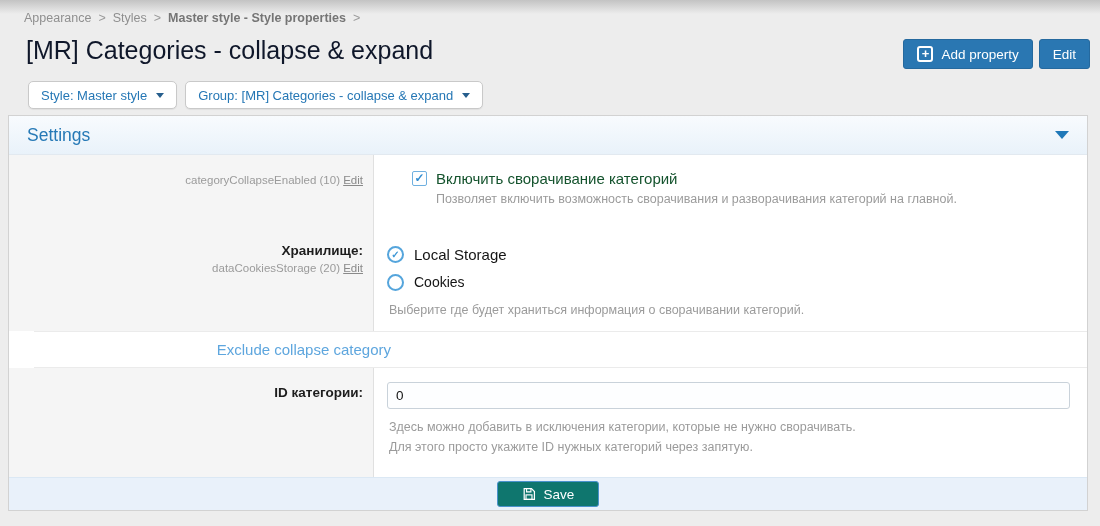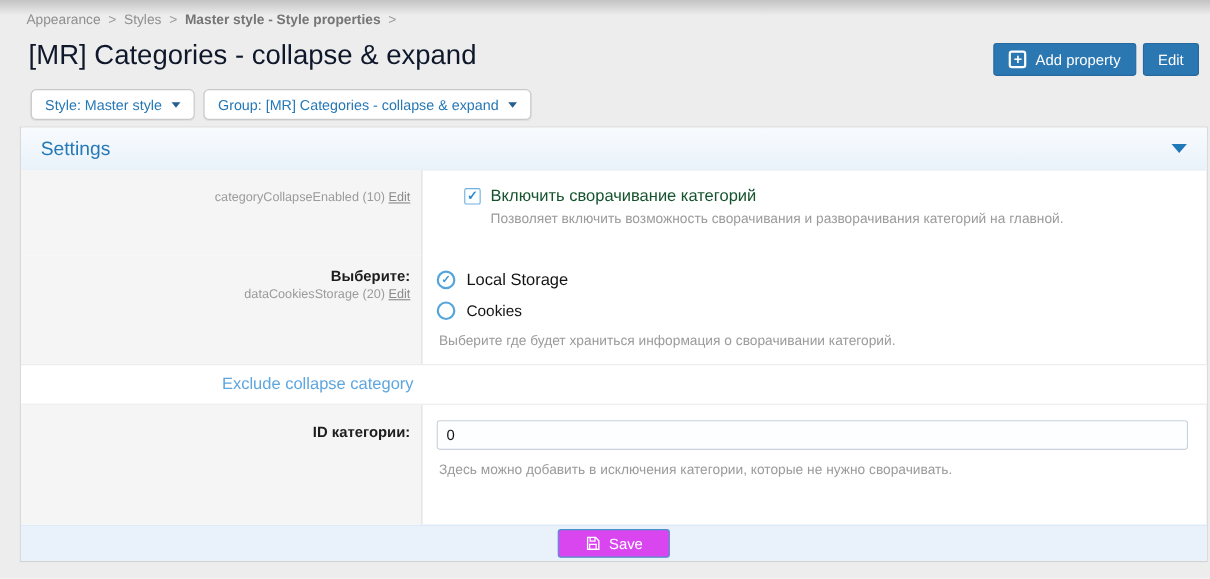--- a/index.html
+++ b/index.html
@@ -45,21 +45,21 @@
     color:#2577b5; font-size:13px; cursor:pointer;
     box-shadow:0 1px 1px rgba(0,0,0,0.06);
   }
   .tri-down-sm {
     width:0; height:0; border-left:4px solid transparent; border-right:4px solid transparent;
     border-top:5px solid #265e8d;
   }
 
   
   .panel {
-    position:absolute; left:18px; top:115px; width:1080px;
+    position:absolute; left:8px; top:115px; width:1080px;
     background:#fff; border:1px solid #d2d2d2;
   }
   .section-header {
     height:39px; background:linear-gradient(#f8fbfe, #e9f2fa);
     border-bottom:1px solid #e2e9f0;
     display:flex; align-items:center; justify-content:space-between;
     padding:0 18px; cursor:pointer;
   }
   .section-header .sh-title { color:#2679b6; font-size:17.5px; }
   .tri-down-lg {
@@ -104,39 +104,39 @@
 
   .radio-line { display:flex; align-items:center; gap:10px; height:28px; cursor:pointer; }
   .radio {
     width:17px; height:17px; border:2px solid #55a5dc; border-radius:50%;
     background:#fff; display:flex; align-items:center; justify-content:center;
     font-size:10px; color:#3e97d5; font-weight:700; cursor:pointer;
   }
 
   .subheading-row {
     height:37px; background:#fff;
-    border-top:1px solid #ebebeb; border-bottom:1px solid #ebebeb;
+    border-top:1px solid #ebebeb; border-bottom:1px solid #ebebeb;margin-left:25px;
   }
   .subheading-label {
     width:357px; text-align:right; line-height:35px;
     color:#5ea6de; font-size:15px;
   }
 
   .text-input {
     width:100%; height:27px; border:1px solid #c9d2da; border-radius:3px;
     background:#fdfeff; font-size:13.5px; color:#141414; padding:0 8px;
     font-family:"Liberation Sans", sans-serif; outline:none;
   }
 
   .save-bar {
     height:33px; background:#e9f1fa; border-top:1px solid #dbe8f4;
     display:flex; align-items:center; justify-content:center;
   }
   .save-btn {
-    height:26px; background:#d946ef; border:1px solid #4a92cc; border-radius:3px;
+    height:26px; background:#0f766e; border:1px solid #4a92cc; border-radius:3px;
     color:#fff; font-size:13.5px; padding:0 24px;
     display:flex; align-items:center; gap:8px; cursor:pointer;
     font-family:"Liberation Sans", sans-serif;
   }
 </style>
 </head>
 <body>
 
 <div class="breadcrumb">
   <span class="crumb">Appearance</span><span class="sep">&gt;</span><span class="crumb">Styles</span><span class="sep">&gt;</span><span class="crumb bold">Master style - Style properties</span><span class="sep">&gt;</span>
@@ -183,21 +183,21 @@
       <label class="check-line">
         <span class="checkbox">✓</span>
         <span class="opt-label">Включить сворачивание категорий</span>
       </label>
       <div class="desc">Позволяет включить возможность сворачивания и разворачивания категорий на главной.</div>
     </div>
   </div>
 
   <div class="prop-row row-2">
     <div class="label-col">
-      <div class="field-label">Выберите:</div>
+      <div class="field-label">Хранилище:</div>
       <div class="prop-name">
         <span>dataCookiesStorage (20)</span>
         <span class="edit-link">Edit</span>
       </div>
     </div>
     <div class="content-col">
       <label class="radio-line">
         <span class="radio">✓</span>
         <span class="opt-label" style="font-size:15px;color:#141414;">Local Storage</span>
       </label>
@@ -214,20 +214,21 @@
   </div>
 
   <div class="prop-row row-3">
     <div class="label-col">
       <div class="field-label">ID категории:</div>
     </div>
     <div class="content-col">
       <input class="text-input" type="text" value="0" style="">
       <div class="desc noindent">
         <div>Здесь можно добавить в исключения категории, которые не нужно сворачивать.</div>
+        <div>Для этого просто укажите ID нужных категорий через запятую.</div>
       </div>
     </div>
   </div>
 
   <div class="save-bar">
     <button class="save-btn">
       <svg width="14" height="14" viewBox="0 0 16 16">
         <path d="M2.5 1.8 H10.8 L14.2 5.2 V14.2 H2.5 Z" fill="none" stroke="#ffffff" stroke-width="1.4"></path>
         <path d="M5.2 1.8 V5.6 H10.2 V1.8" fill="none" stroke="#ffffff" stroke-width="1.3"></path>
         <rect x="4.6" y="9" width="6.8" height="5.2" fill="none" stroke="#ffffff" stroke-width="1.3"></rect>

